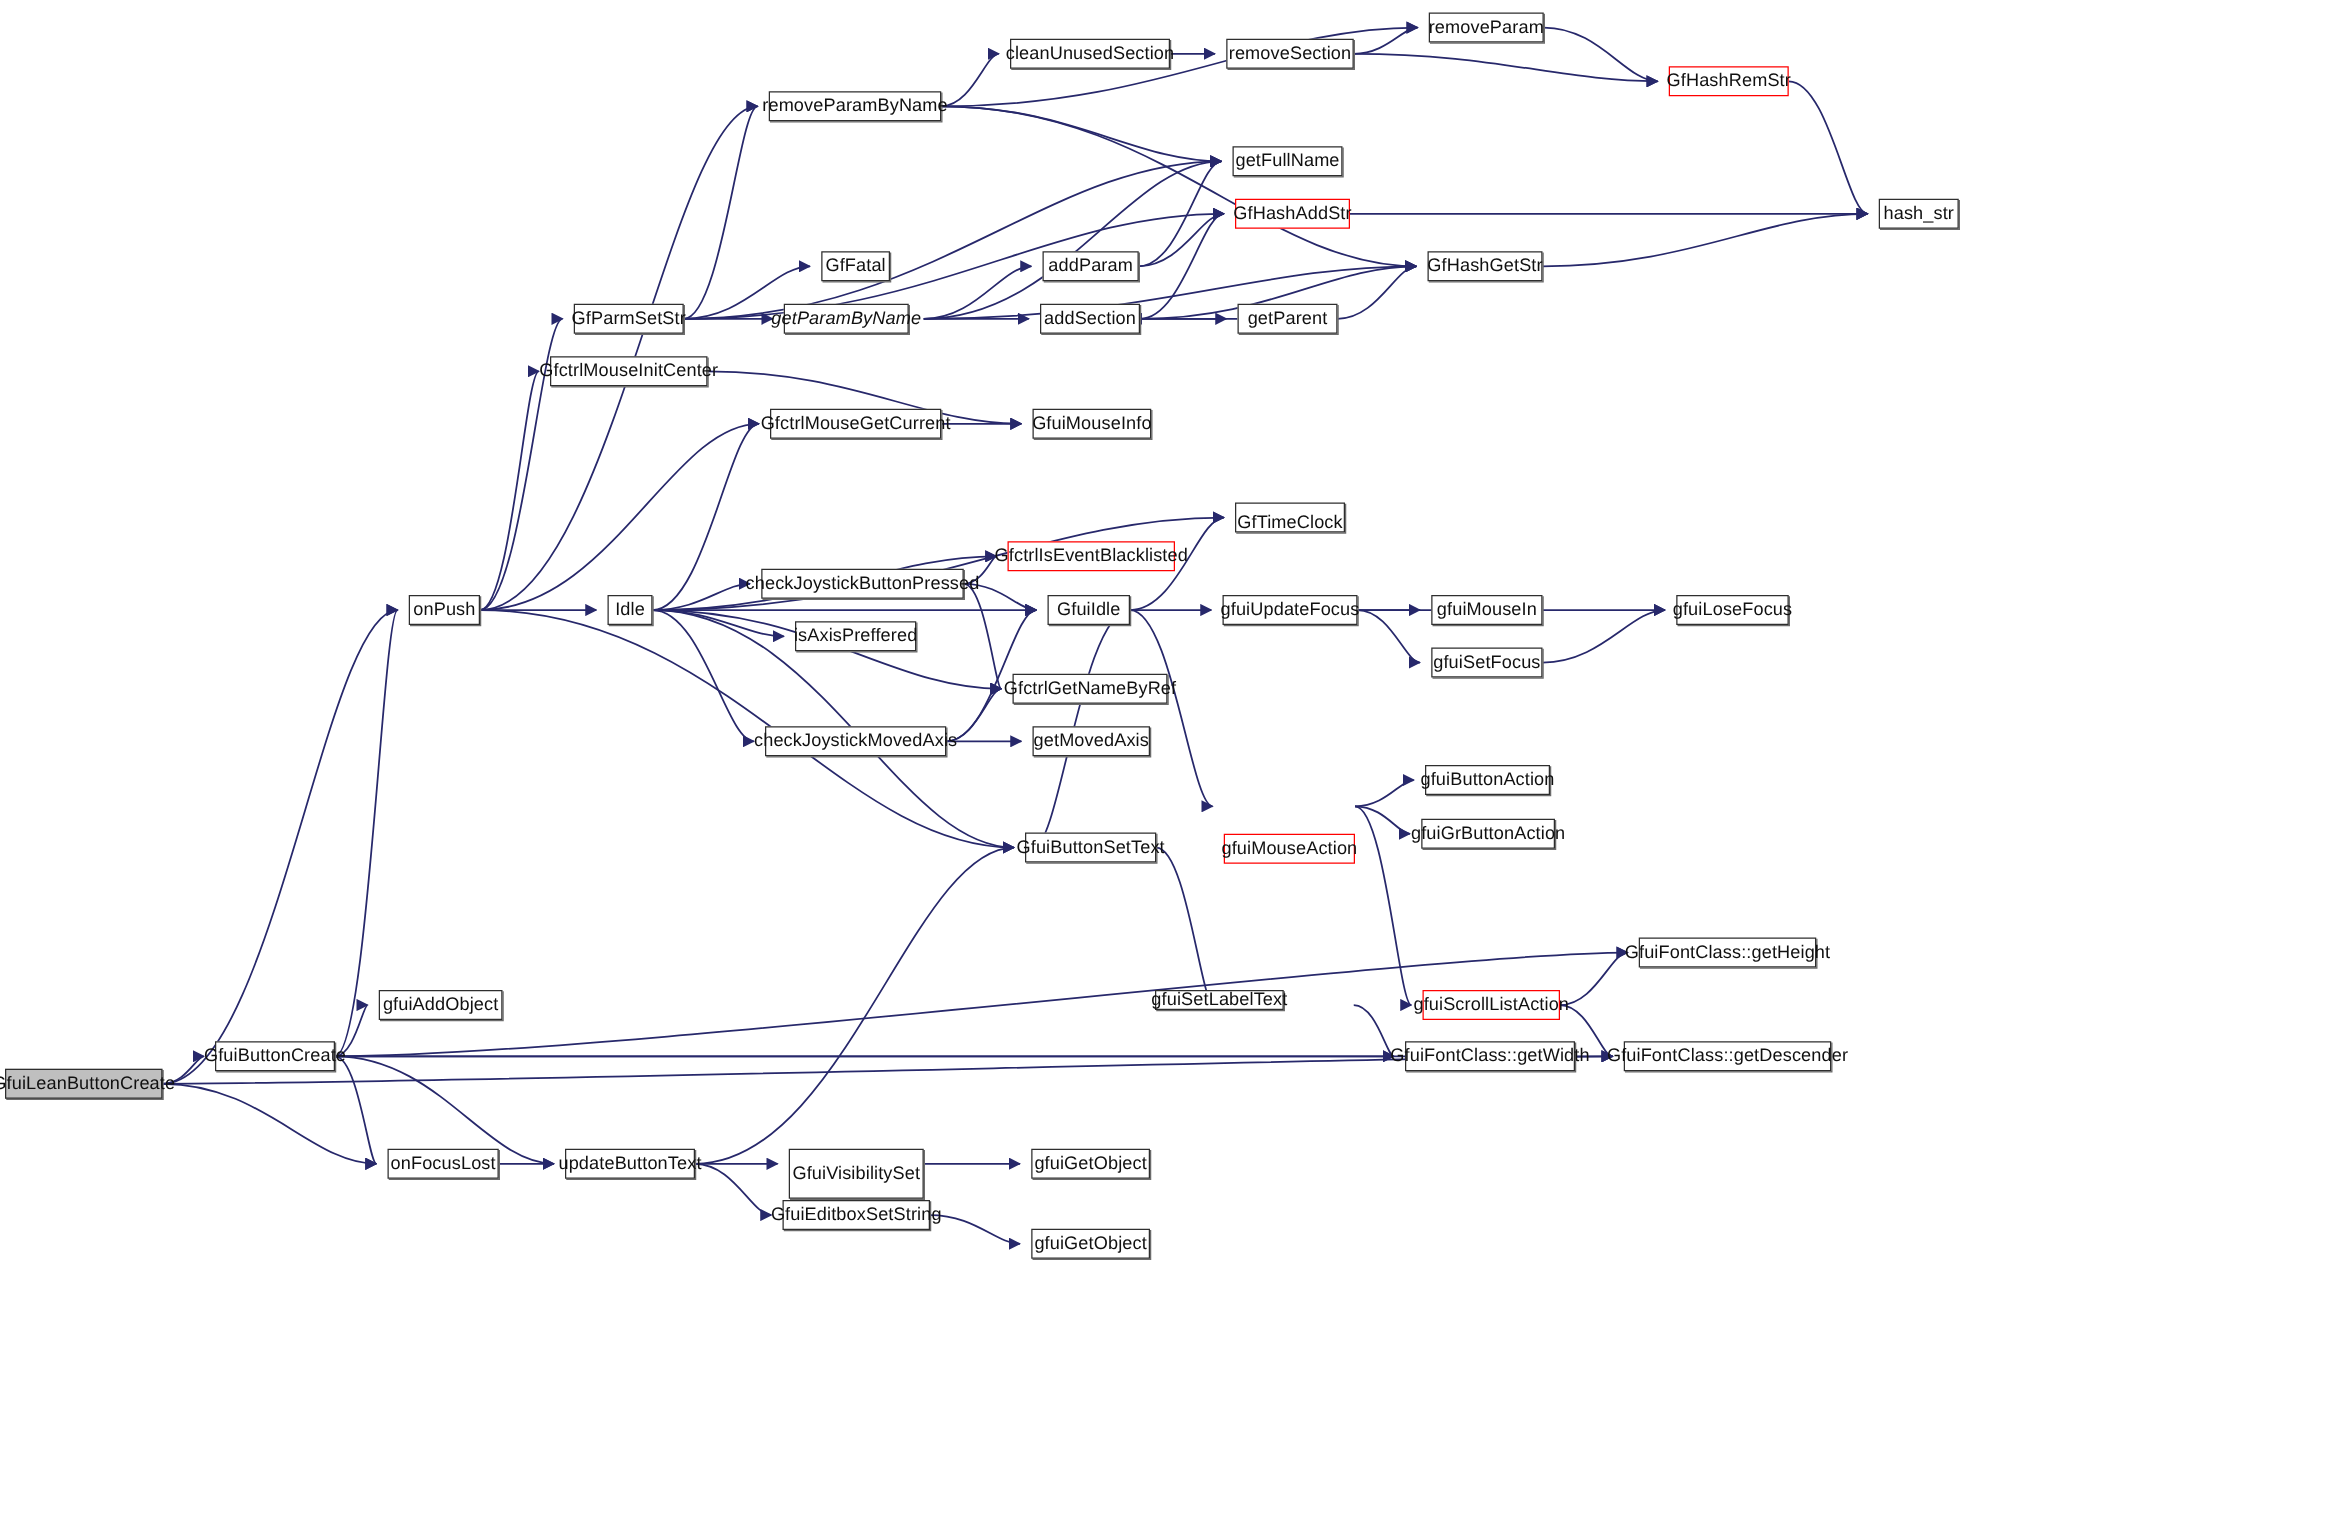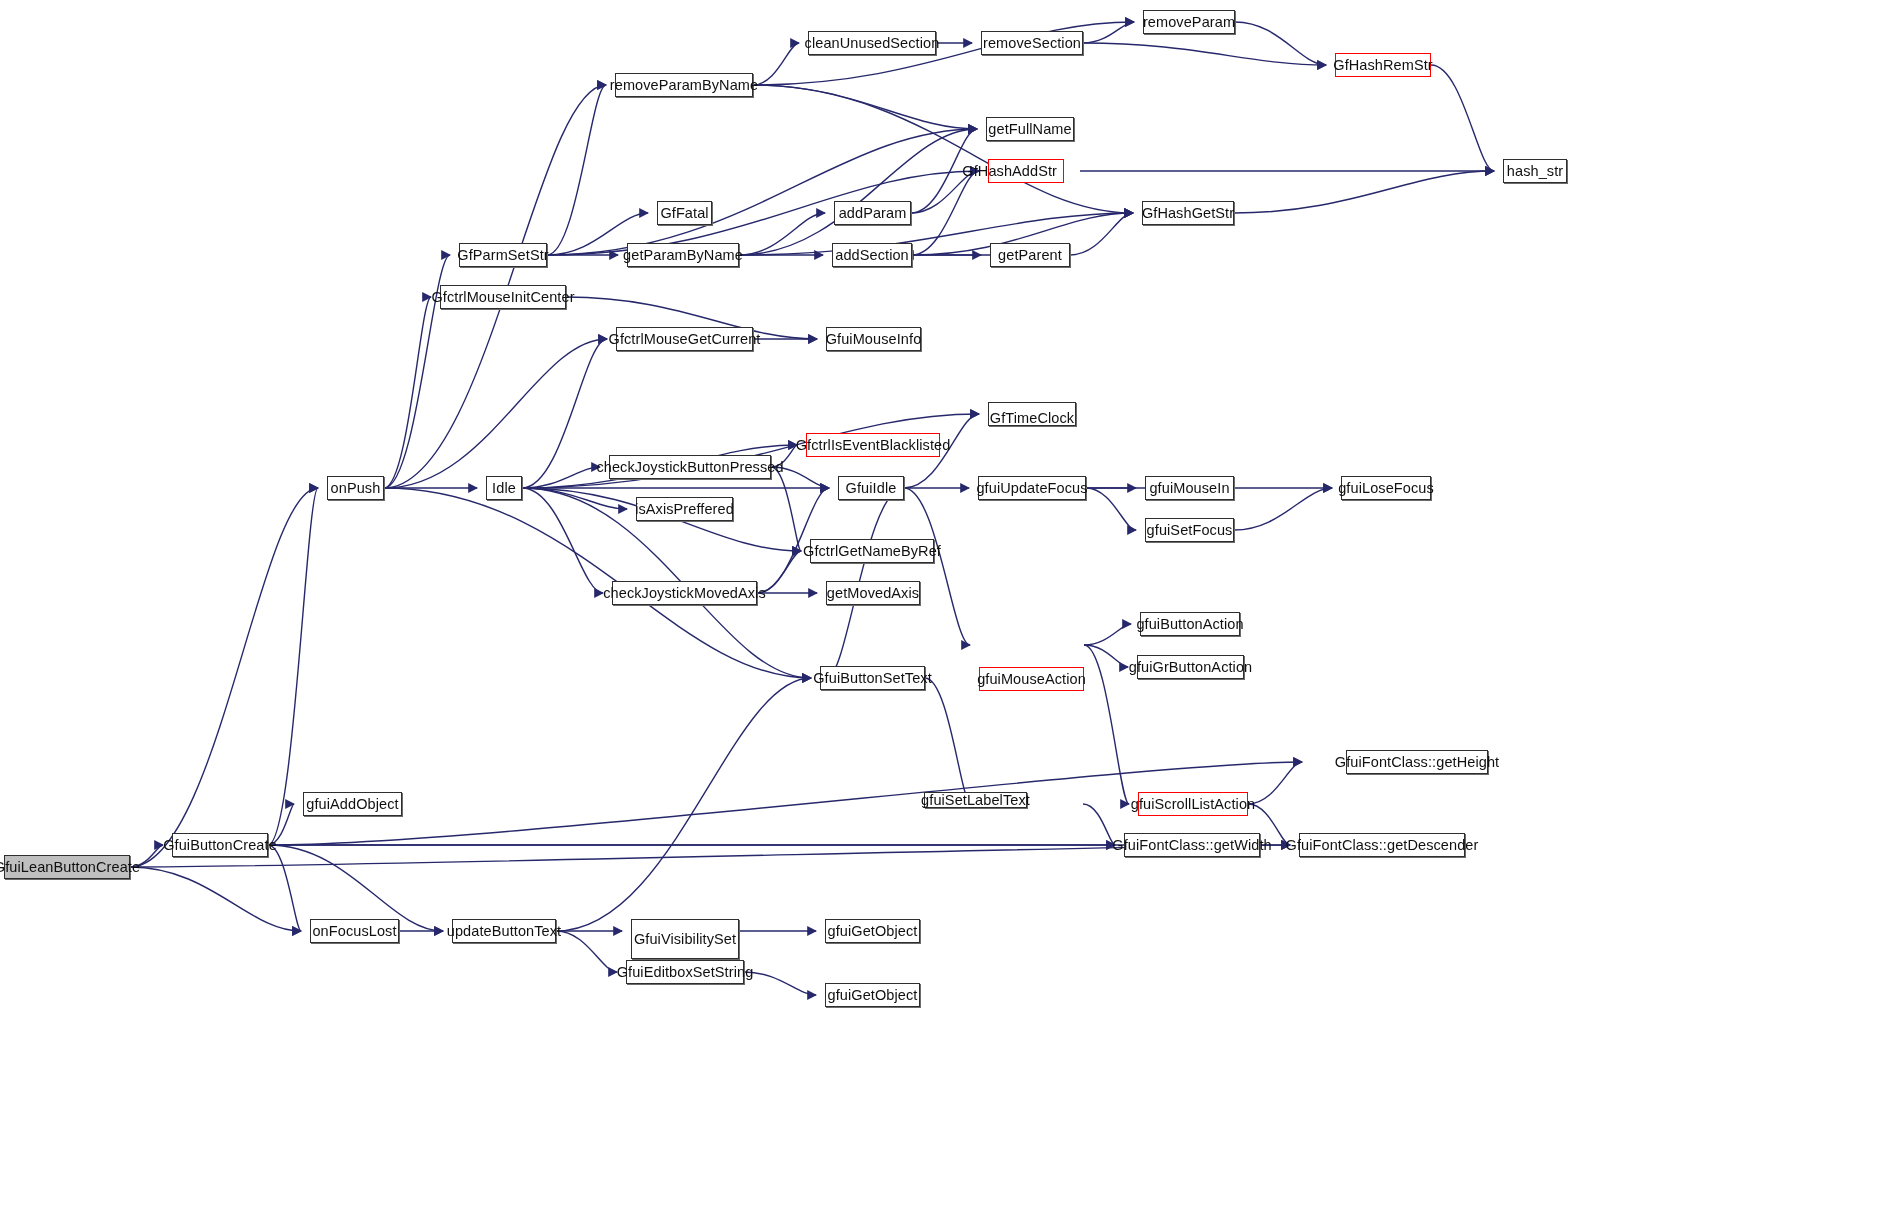--- a/index.html
+++ b/index.html
@@ -178,33 +178,33 @@
       </div>
       <div class="node" style="left: 440px; top: 285px; width: 126px; height: 24px;">
         <span class="lbl">GfctrlMouseInitCenter</span>
       </div>
       <div class="node" style="left: 459px; top: 243px; width: 88px; height: 24px;">
         <span class="lbl">GfParmSetStr</span>
       </div>
       <div class="node" style="left: 657px; top: 201px; width: 55px; height: 24px;">
         <span class="lbl">GfFatal</span>
       </div>
-      <div class="node" style="left: 627px; top: 243px; width: 112px; height: 24px;">
+      <div class="node" style="left: 627px; top: 243px; width: 100px; height: 24px; font-style: italic;">
         <span class="lbl">getParamByName</span>
       </div>
       <div class="node" style="left: 834px; top: 201px; width: 77px; height: 24px;">
         <span class="lbl">addParam</span>
       </div>
       <div class="node" style="left: 832px; top: 243px; width: 80px; height: 24px;">
         <span class="lbl">addSection</span>
       </div>
       <div class="node" style="left: 990px; top: 243px; width: 80px; height: 24px;">
         <span class="lbl">getParent</span>
       </div>
-      <div class="node red" style="left: 988px; top: 159px; width: 76px; height: 24px; justify-content: flex-end;">
+      <div class="node red" style="left: 988px; top: 159px; width: 92px; height: 24px;">
         <span class="lbl">GfHashAddStr</span>
       </div>
       <div class="node" style="left: 1142px; top: 201px; width: 92px; height: 24px;">
         <span class="lbl">GfHashGetStr</span>
       </div>
       <div class="node" style="left: 986px; top: 117px; width: 88px; height: 24px;">
         <span class="lbl">getFullName</span>
       </div>
       <div class="node" style="left: 615px; top: 73px; width: 138px; height: 24px;">
         <span class="lbl">removeParamByName</span>
@@ -277,21 +277,21 @@
       </div>
       <div class="node" style="left: 820px; top: 666px; width: 105px; height: 24px;">
         <span class="lbl">GfuiButtonSetText</span>
       </div>
       <div class="node" style="left: 924px; top: 792px; width: 103px; height: 16px;">
         <span class="lbl">gfuiSetLabelText</span>
       </div>
       <div class="node red" style="left: 1138px; top: 792px; width: 110px; height: 24px;">
         <span class="lbl">gfuiScrollListAction</span>
       </div>
-      <div class="node" style="left: 1311px; top: 750px; width: 142px; height: 24px; margin-left: 35px;">
+      <div class="node" style="left: 1311px; top: 750px; width: 142px; height: 24px;">
         <span class="lbl">GfuiFontClass::getHeight</span>
       </div>
       <div class="node" style="left: 1124px; top: 833px; width: 136px; height: 24px;">
         <span class="lbl">GfuiFontClass::getWidth</span>
       </div>
       <div class="node" style="left: 1299px; top: 833px; width: 166px; height: 24px;">
         <span class="lbl">GfuiFontClass::getDescender</span>
       </div>
     </div>
 </div>

